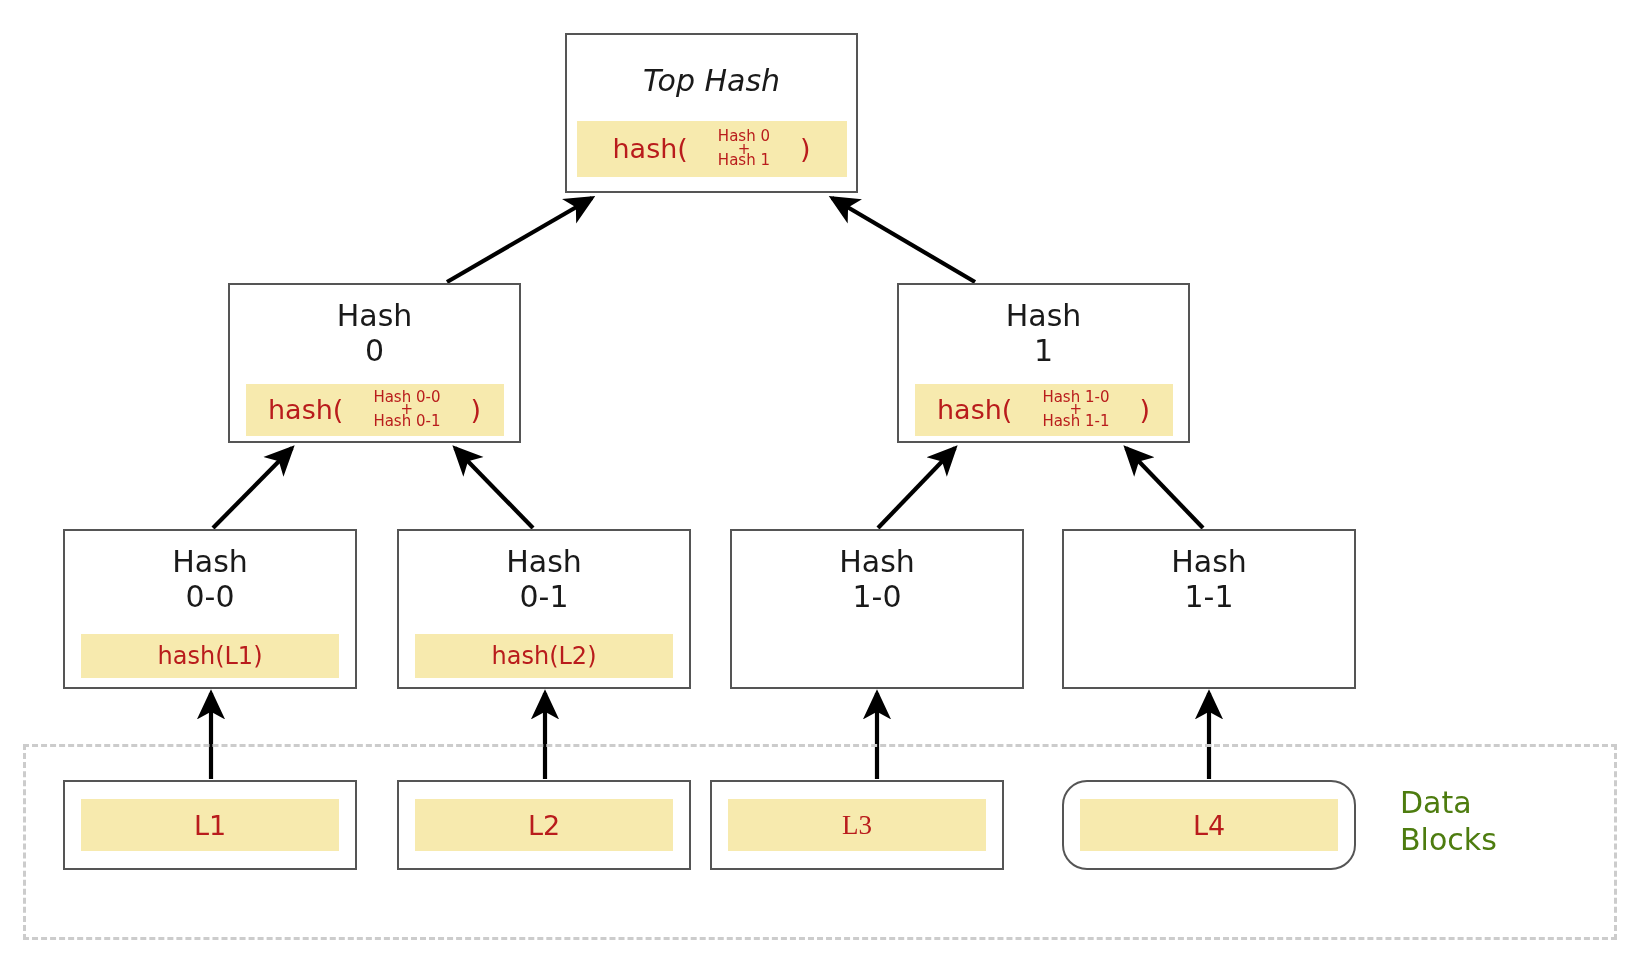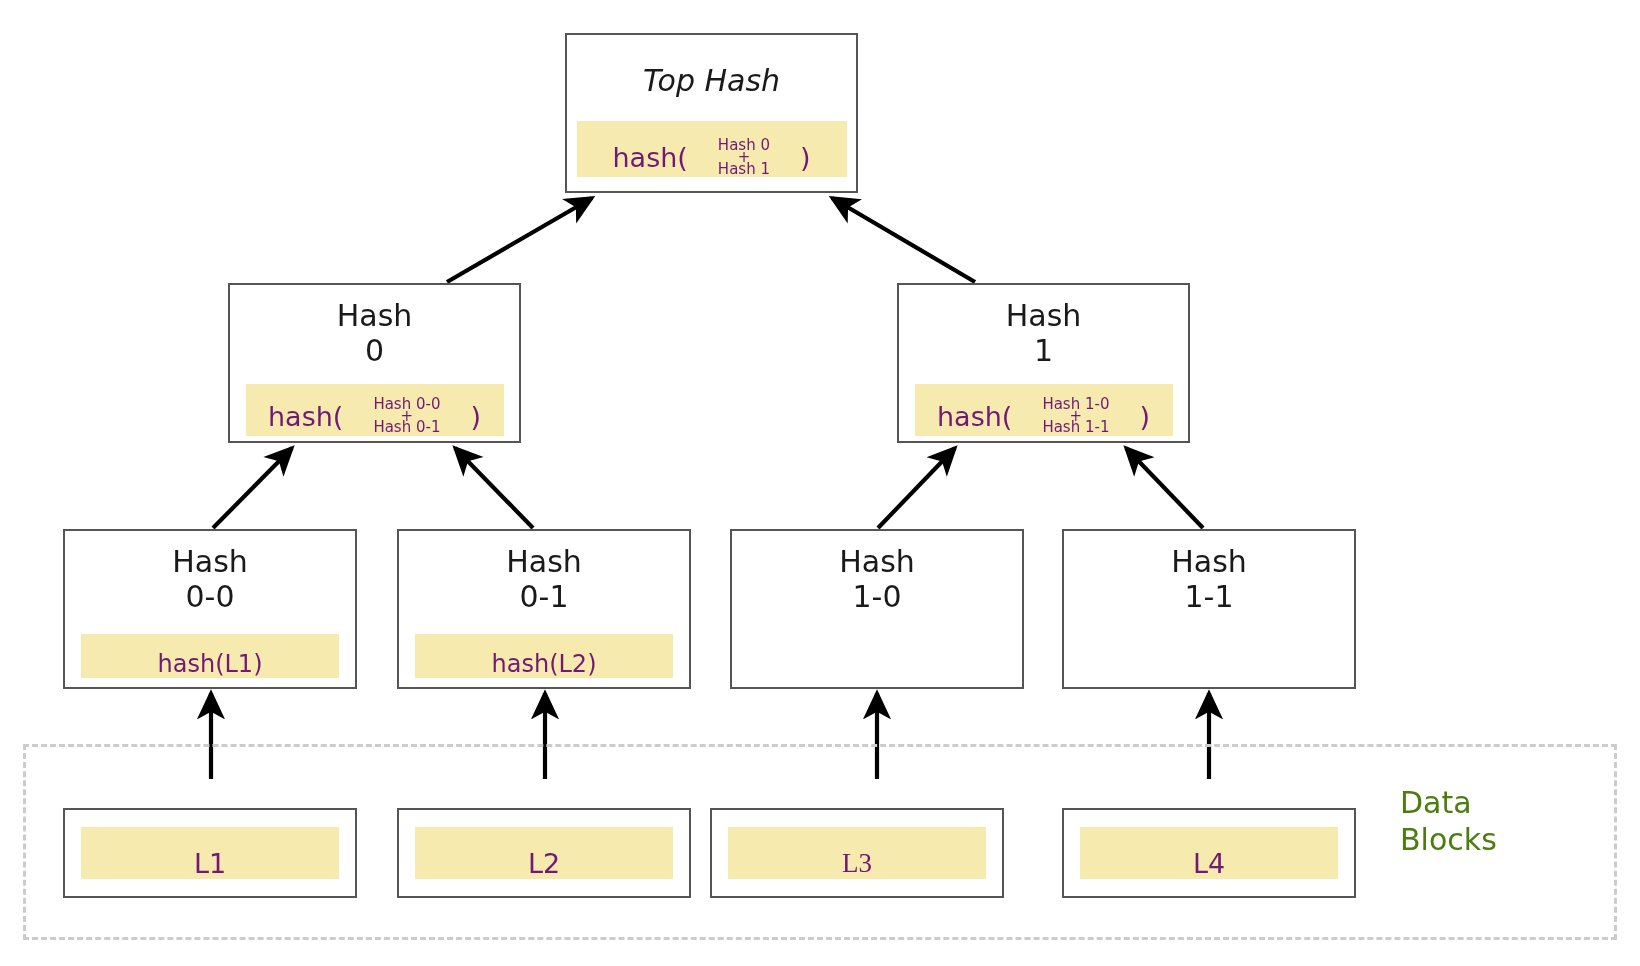--- a/index.html
+++ b/index.html
@@ -41,23 +41,23 @@
   .node-title {
     text-align: center;
     line-height: 1.16;
     white-space: pre-line;
     color: #1a1a1a;
   }
   .band {
     box-sizing: border-box;
     background: #f7eaae;
     display: flex;
-    align-items: flex-end;
-    justify-content: center;
-    color: #701a75;
+    align-items: center;
+    justify-content: center;
+    color: #b91c1c;
   }
 
   
   .n-top {
     left: 565px;
     top: 33px;
     width: 293px;
     height: 160px;
   }
   .n-top .node-title {
@@ -105,21 +105,20 @@
     margin-top: 19px;
     font-size: 24px;
   }
 
   
   .n-data {
     top: 780px;
     width: 294px;
     height: 90px;
     justify-content: center;
-    margin-top: 28px;
   }
   .n-data .band {
     width: 258px;
     height: 52px;
     font-size: 27px;
   }
 
   
   .hash-expr {
     display: flex;
@@ -276,17 +275,17 @@
   </div>
 
   <div class="node n-data" style="left:397px;">
     <div class="band">L2</div>
   </div>
 
   <div class="node n-data" style="left:710px;font-family:Liberation Serif, serif;">
     <div class="band">L3</div>
   </div>
 
-  <div class="node n-data" style="left:1062px;">
+  <div class="node n-data" style="left:1062px;border-radius:25px;">
     <div class="band">L4</div>
   </div>
 
 </div>
 
 </body></html>

